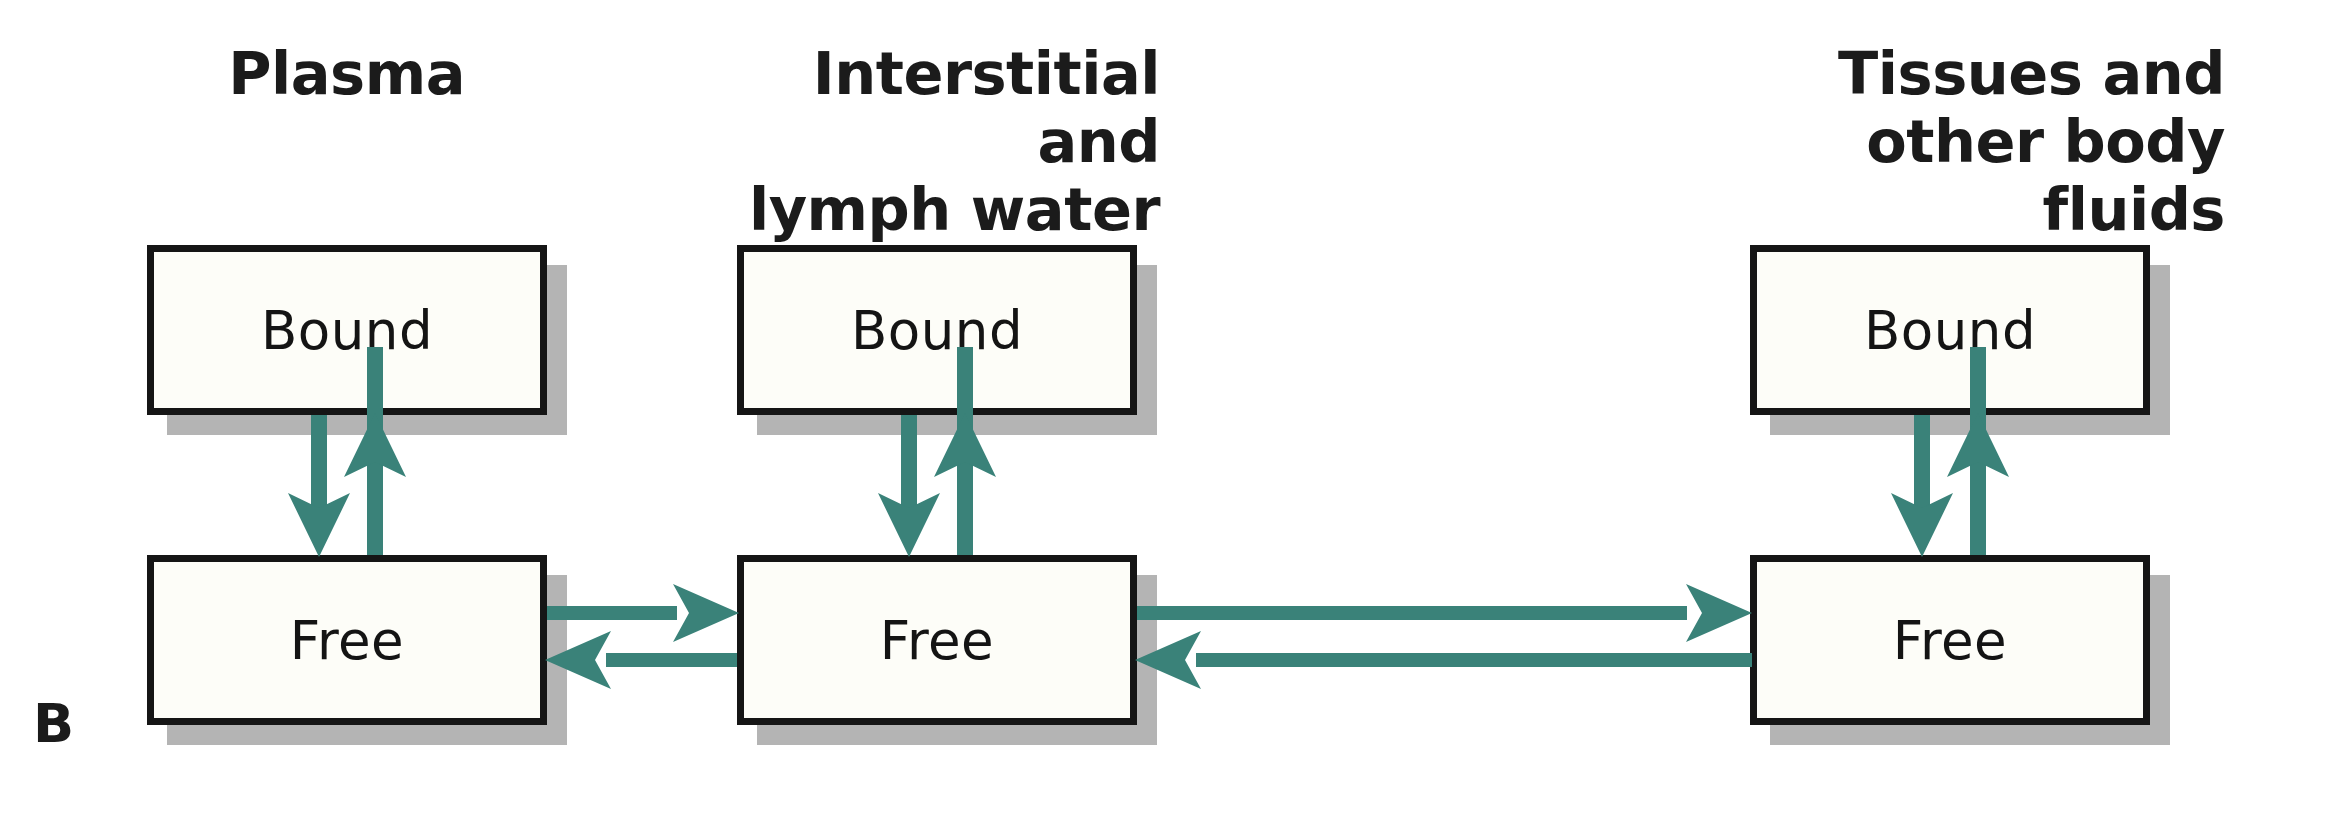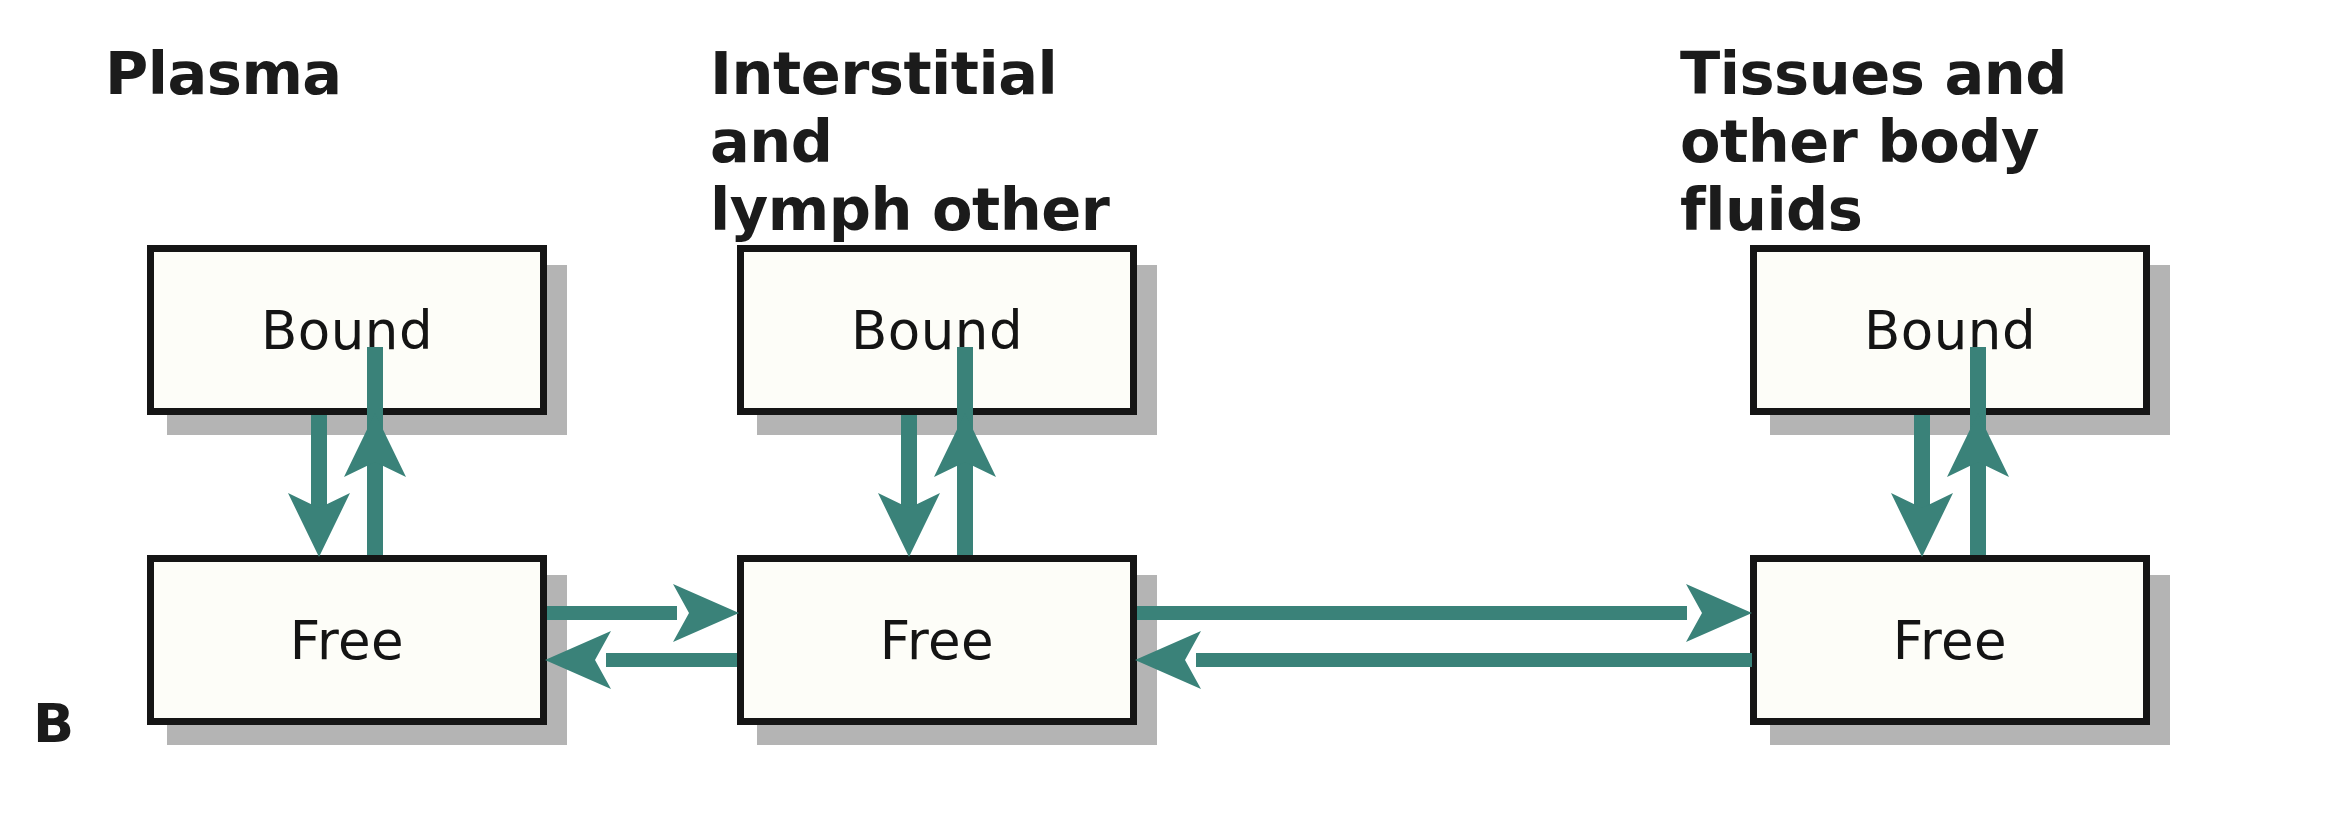--- a/index.html
+++ b/index.html
@@ -12,21 +12,21 @@
     width: 2348px;
     height: 824px;
     background: #ffffff;
     overflow: hidden;
     font-family: "DejaVu Sans", sans-serif;
   }
 
   
   .col-title {
     position: absolute;
-    text-align: left;
+    text-align: right;
     font-family: "DejaVu Sans", sans-serif;
     font-weight: bold;
     font-size: 59px;
     line-height: 68px;
     letter-spacing: -0.5px;
     color: #1b1b1b;
     white-space: pre-line;
   }
 
   
@@ -73,21 +73,21 @@
   }
 </style>
 </head>
 <body>
 
 <div id="stage">
 
   <div class="col-title" style="left:105px; top:40px; width:360px;">Plasma</div>
 
   <div class="col-title" style="left:710px; top:40px; width:450px;">Interstitial and
-lymph other</div>
+lymph water</div>
 
   <div class="col-title" style="left:1680px; top:40px; width:545px;">Tissues and
 other body fluids</div>
 
   <div class="node-shadow" style="left:167px; top:265px; width:400px; height:170px;"></div>
   <div class="node-box" style="left:147px; top:245px; width:400px; height:170px;">
     <span class="node-label">Bound</span>
   </div>
 
   <div class="node-shadow" style="left:167px; top:575px; width:400px; height:170px;"></div>

